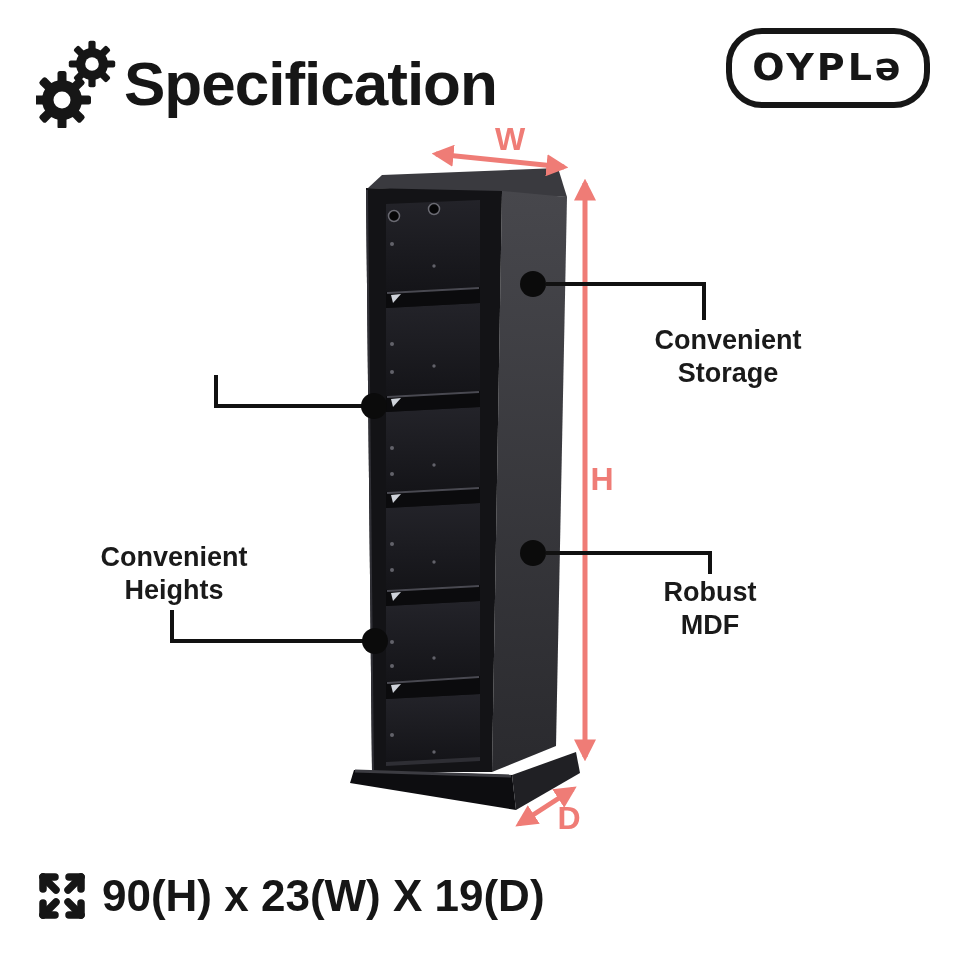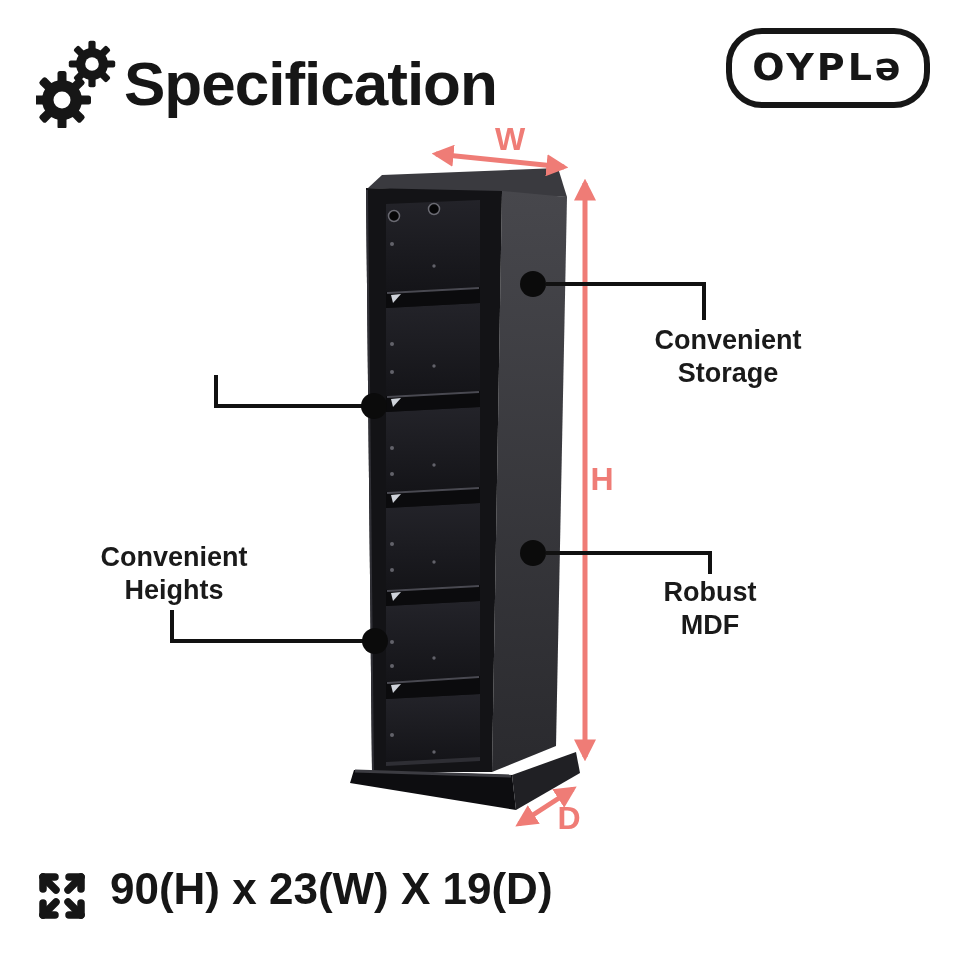--- a/index.html
+++ b/index.html
@@ -26,21 +26,21 @@
     position:absolute;transform:translate(-50%,-50%);
     color:var(--accent);font-size:32px;font-weight:bold;
   }
   
   .callout{
     position:absolute;transform:translateX(-50%);text-align:center;
     font-size:27px;font-weight:bold;line-height:33px;color:#1a1a1a;white-space:nowrap;
   }
   .callout span{display:block;}
   
-  .footer{position:absolute;left:30px;top:864px;display:flex;gap:16px;}
+  .footer{position:absolute;left:30px;top:864px;display:flex;align-items:center;gap:8px;}
   .dims-text{font-size:44px;font-weight:bold;color:var(--ink);white-space:nowrap;letter-spacing:0;}
   
   .accent-stroke{stroke:var(--accent);stroke-width:5;fill:none;}
   .accent-fill{fill:var(--accent);}
   .callout-line{stroke:#111;stroke-width:4;fill:none;}
   .callout-dot{fill:#0b0b0b;}
   .stop-side-a{stop-color:var(--tower-side-a,#47474c);}
   .stop-side-b{stop-color:var(--tower-side-b,#2a2a2e);}
   .stop-int-a{stop-color:var(--tower-interior-a,#232329);}
   .stop-int-b{stop-color:var(--tower-interior-b,#141418);}

